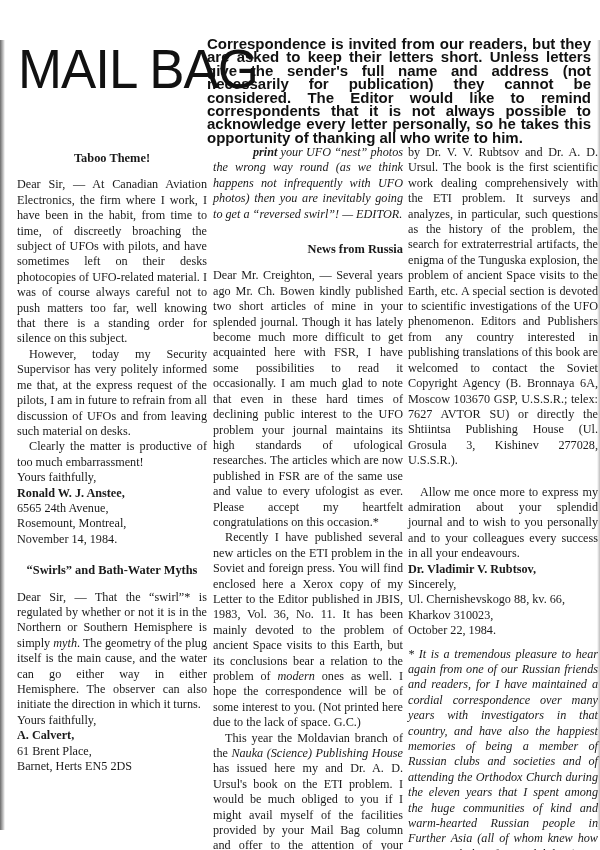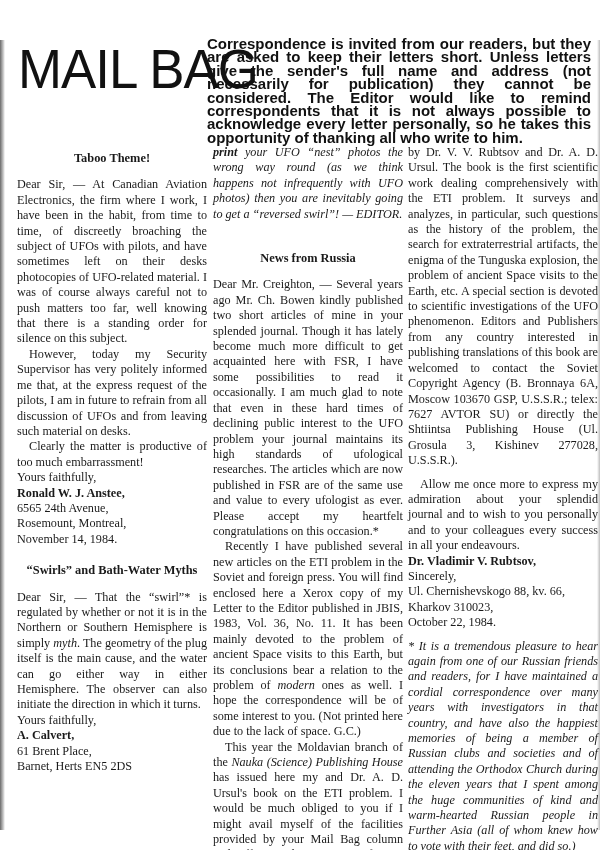--- a/index.html
+++ b/index.html
@@ -40,21 +40,21 @@
   .col p { margin:0; }
   .indent { text-indent:12px; }
   .heading {
     font-weight:bold; text-align:center; font-size:12.4px; margin:0 0 11px 0;
   }
   .heading.gap { margin-top:16px; }
   .signoff { margin:0; }
   .name { font-weight:bold; }
   .note { font-style:italic; margin-top:8px !important; }
   .ital { font-style:italic; }
-  .bi { font-style:italic; font-weight:bold; }
+  .bi { font-style:italic; font-weight:bold;margin-left:40px; }
 </style>
 </head>
 <body>
 
 <div class="page-edge"></div>
 <div class="right-edge"></div>
 
 <div class="header">
   <div class="masthead">MAIL BAG</div>
   <div class="intro">Correspondence is invited from our readers, but they are asked to keep their letters short. Unless letters give the sender's full name and address (not necessarily for publication) they cannot be considered. The Editor would like to remind correspondents that it is not always possible to acknowledge every letter personally, so he takes this opportunity of thanking all who write to him.</div>
@@ -76,30 +76,30 @@
   <p class="signoff">Yours faithfully,</p>
   <p class="signoff name">A. Calvert,</p>
   <p class="signoff">61 Brent Place,</p>
   <p class="signoff">Barnet, Herts EN5 2DS</p>
 
 </div>
 
 <div class="col col2">
   <p class="ital"><span class="bi">print</span><span> your UFO “nest” photos the wrong way round (as we think happens not infrequently with UFO photos) then you are inevitably going to get a “reversed swirl”! — EDITOR.</span></p>
 
-  <div class="heading gap" style="margin-top:29px;">News from Russia</div>
+  <div class="heading gap" style="margin-top:20px;text-align:right;">News from Russia</div>
   <p>Dear Mr. Creighton, — Several years ago Mr. Ch. Bowen kindly published two short articles of mine in your splended journal. Though it has lately become much more difficult to get acquainted here with FSR, I have some possibilities to read it occasionally. I am much glad to note that even in these hard times of declining public interest to the UFO problem your journal maintains its high standards of ufological researches. The articles which are now published in FSR are of the same use and value to every ufologist as ever. Please accept my heartfelt congratulations on this occasion.*</p>
   <p class="indent"><span>Recently I have published several new articles on the ETI problem in the Soviet and foreign press. You will find enclosed here a Xerox copy of my Letter to the Editor published in JBIS, 1983, Vol. 36, No. 11. It has been mainly devoted to the problem of ancient Space visits to this Earth, but its conclusions bear a relation to the problem of </span><span class="ital">modern</span><span> ones as well. I hope the correspondence will be of some interest to you. (Not printed here due to the lack of space. G.C.)</span></p>
   <p class="indent"><span>This year the Moldavian branch of the </span><span class="ital">Nauka (Science) Publishing House</span><span> has issued here my and Dr. A. D. Ursul's book on the ETI problem. I would be much obliged to you if I might avail myself of the facilities provided by your Mail Bag column and offer to the attention of your journal's readers the following advertisement:</span></p>
 
 </div>
 
 <div class="col col3">
     <p style="margin-bottom: 8px;"> by Dr. V. V. Rubtsov and Dr. A. D. Ursul. The book is the first scientific work dealing comprehensively with the ETI problem. It surveys and analyzes, in particular, such questions as the history of the problem, the search for extraterrestrial artifacts, the enigma of the Tunguska explosion, the problem of ancient Space visits to the Earth, etc. A special section is devoted to scientific investigations of the UFO phenomenon. Editors and Publishers from any country interested in publishing translations of this book are welcomed to contact the Soviet Copyright Agency (B. Bronnaya 6A, Moscow 103670 GSP, U.S.S.R.; telex: 7627 AVTOR SU) or directly the Shtiintsa Publishing House (Ul. Grosula 3, Kishinev 277028, U.S.S.R.).</p>
-  <p class="indent" style="margin-top:8px;">Allow me once more to express my admiration about your splendid journal and to wish to you personally and to your colleagues every success in all your endeavours.</p>
+  <p class="indent" style="margin-top:16px;">Allow me once more to express my admiration about your splendid journal and to wish to you personally and to your colleagues every success in all your endeavours.</p>
   <p class="signoff name">Dr. Vladimir V. Rubtsov,</p>
   <p class="signoff">Sincerely,</p>
   <p class="signoff">Ul. Chernishevskogo 88, kv. 66,</p>
   <p class="signoff">Kharkov 310023,</p>
   <p class="signoff">October 22, 1984.</p>
   <p class="note">* It is a tremendous pleasure to hear again from one of our Russian friends and readers, for I have maintained a cordial correspondence over many years with investigators in that country, and have also the happiest memories of being a member of Russian clubs and societies and of attending the Orthodox Church during the eleven years that I spent among the huge communities of kind and warm-hearted Russian people in Further Asia (all of whom knew how to vote with their feet, and did so.)</p>
 
 </div>
 
 </body></html>

